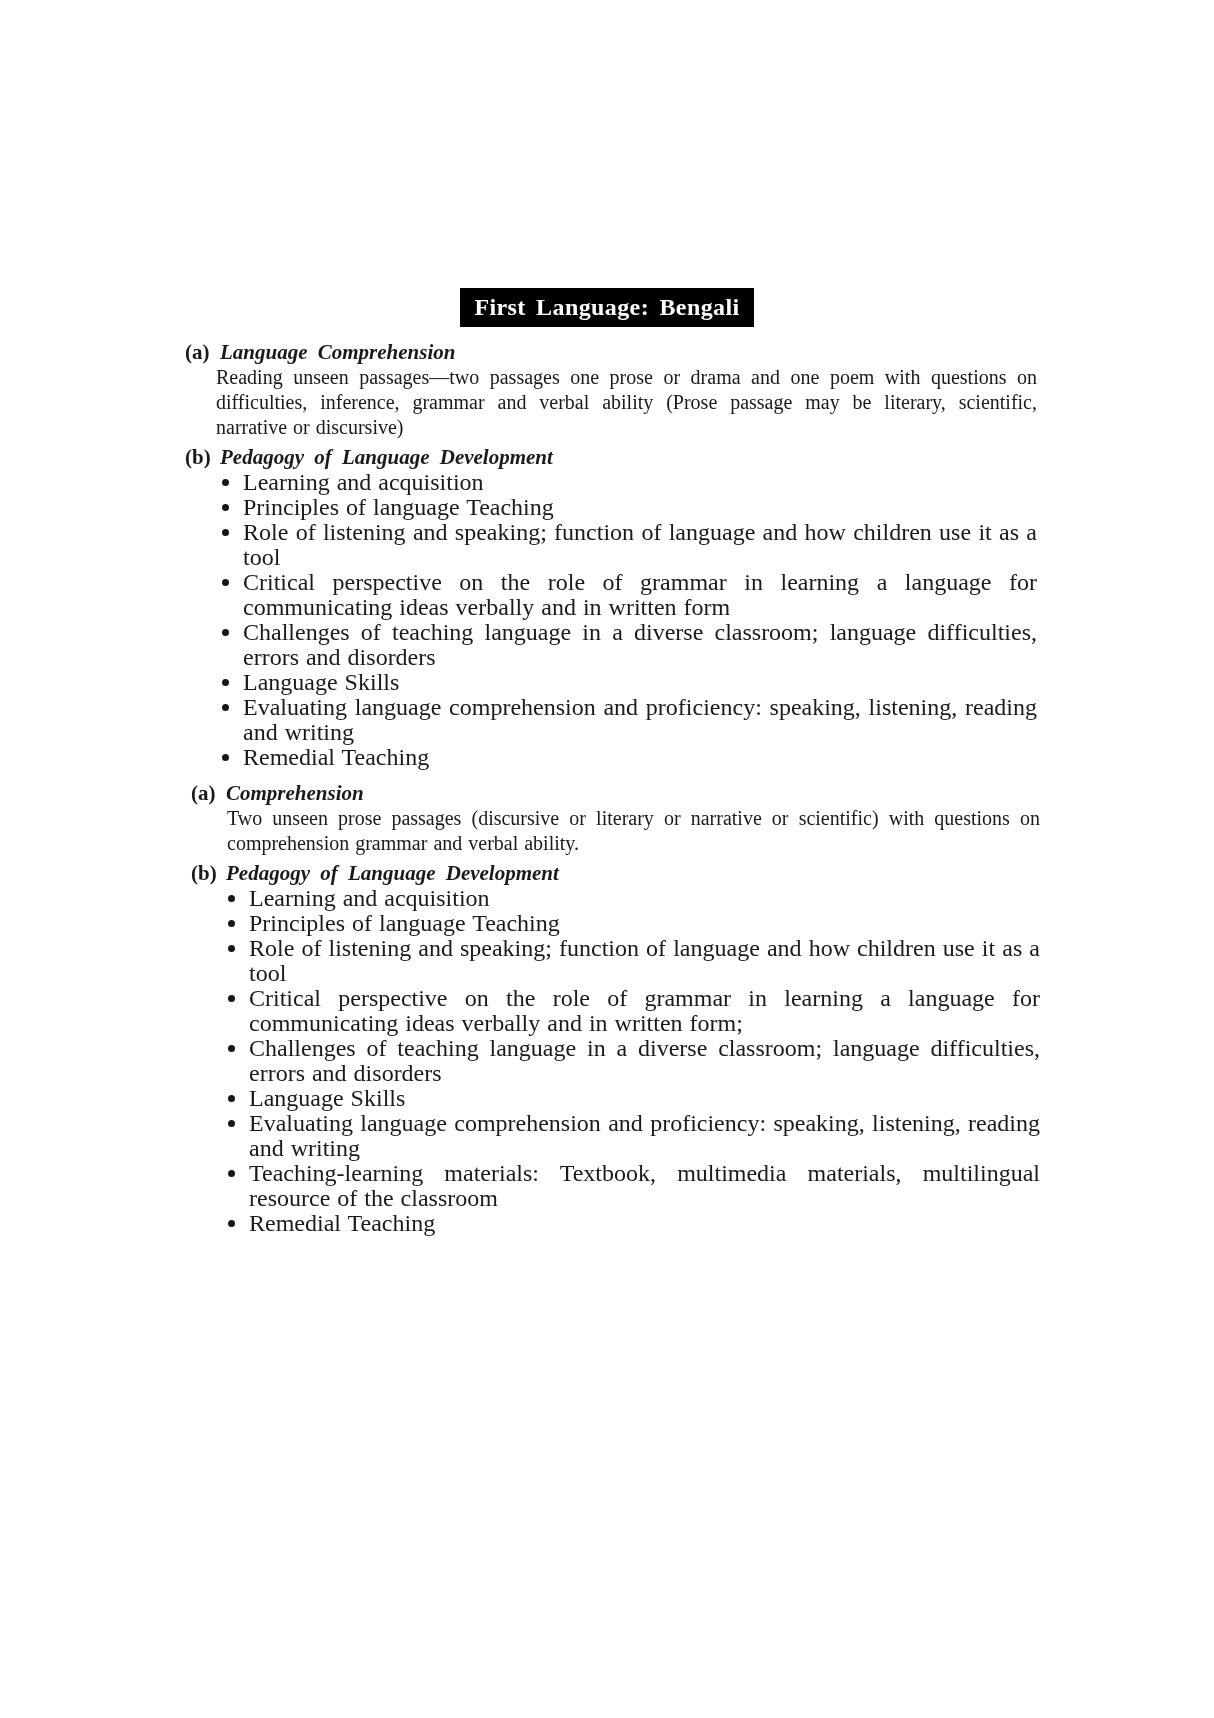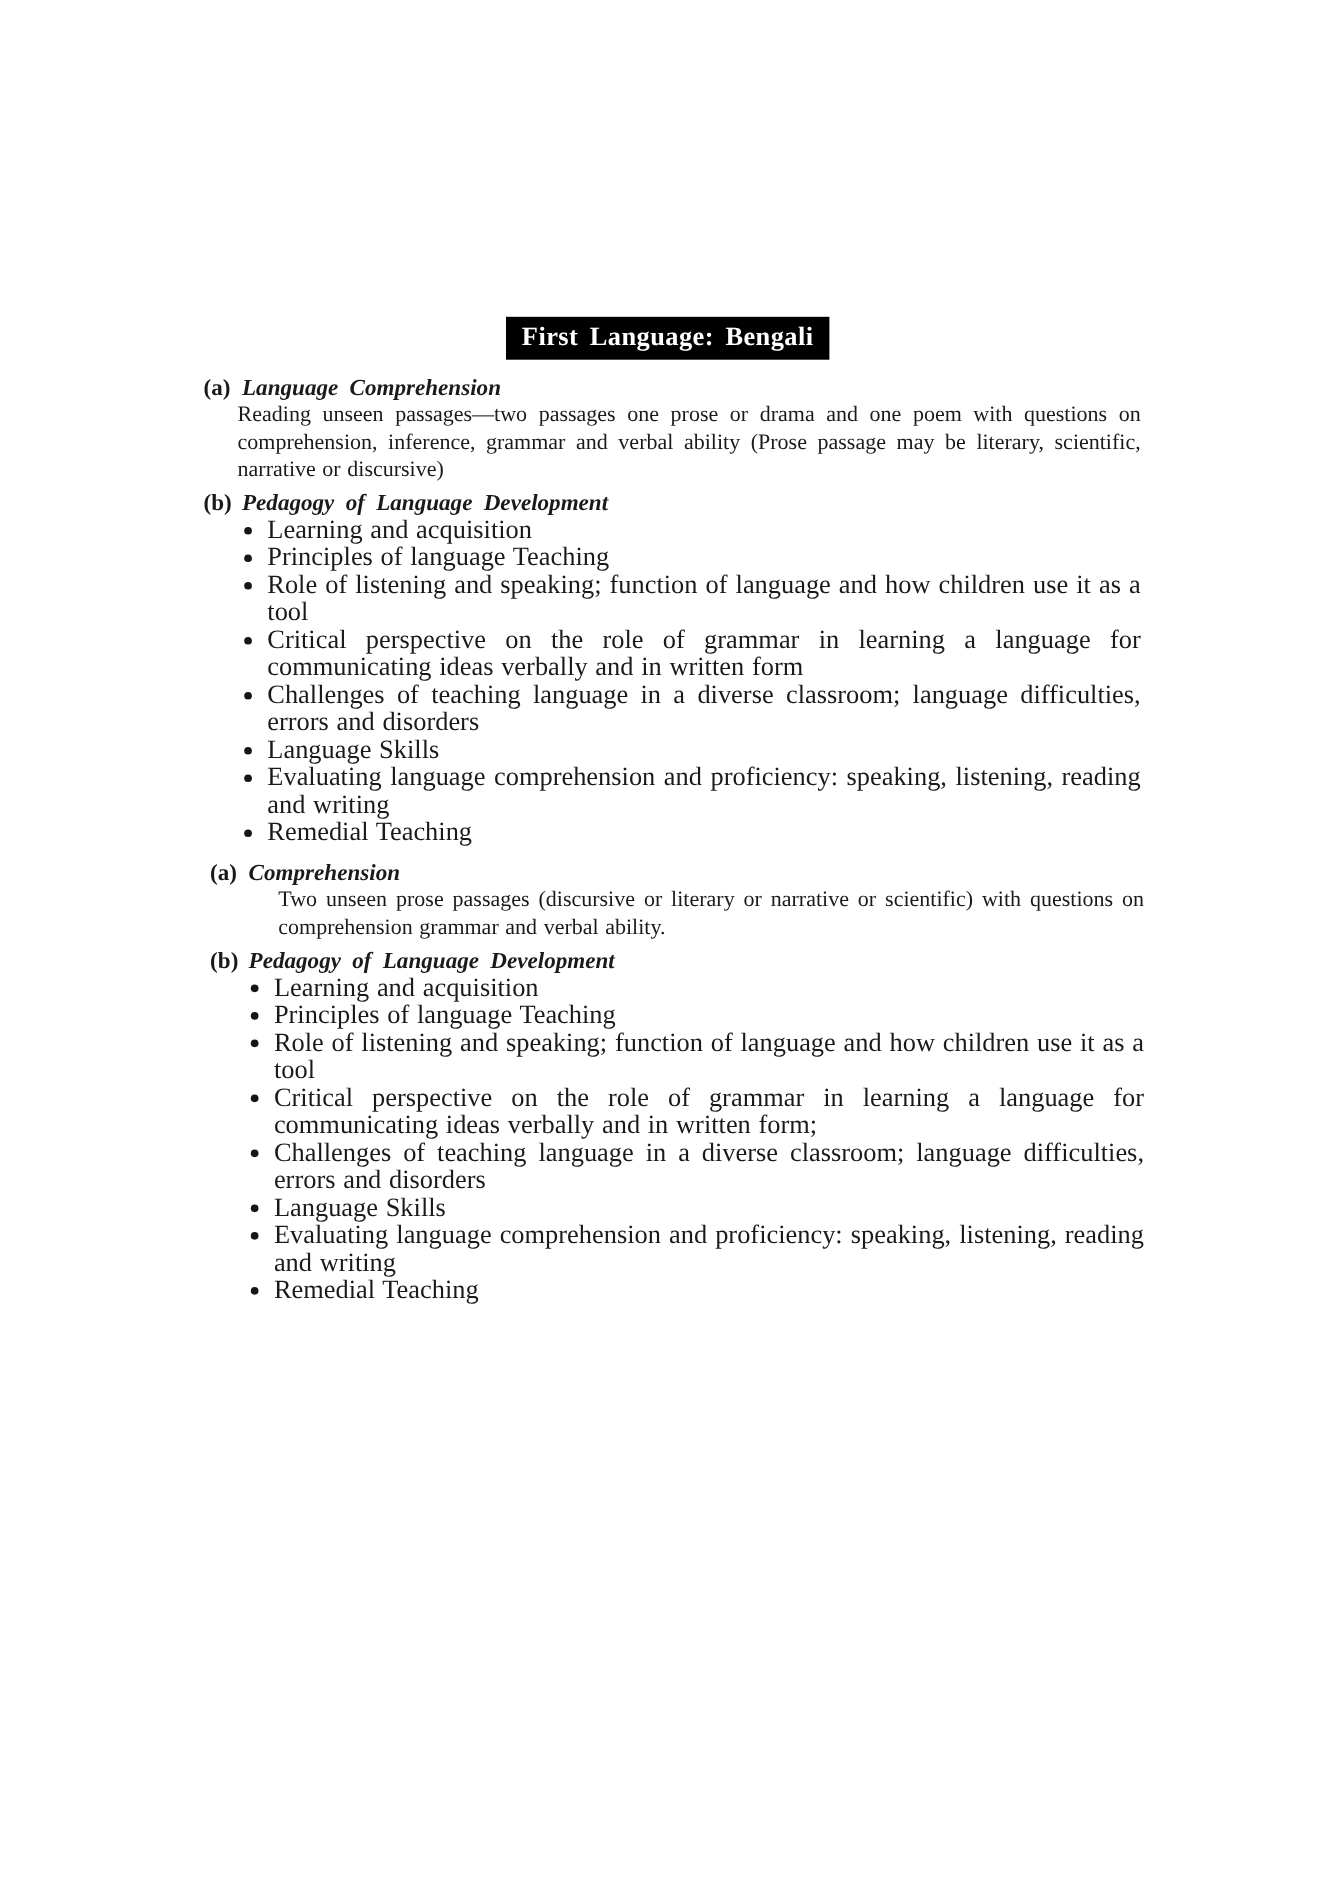--- a/index.html
+++ b/index.html
@@ -58,21 +58,21 @@
     word-spacing: 5px;
   }
   .para {
     font-size: 20px;
     line-height: 25px;
     margin: 0;
     text-align: justify;
     word-spacing: 1px;
   }
   .para1 { margin-left: 31px; }
-  .para2 { margin-left: 62px; }
+  .para2 { margin-left: 36px; }
   .bullets {
     list-style: none;
     margin: 0;
     padding: 0 0 0 58px;
   }
   .bullet {
     position: relative;
     font-size: 24px;
     line-height: 25px;
     text-align: justify;
@@ -94,21 +94,21 @@
 <div class="page">
 
   <div class="hdr hdr1">
     <span>First Language: Bengali</span>
   </div>
 
   <div class="sec sec1">
     <div class="ihead">
       <span class="ilabel">(a)</span><span class="ititle">Language Comprehension</span>
     </div>
-    <p class="para para1">Reading unseen passages—two passages one prose or drama and one poem with questions on comprehension, inference, grammar and verbal ability (Prose passage may be literary, scientific, narrative or discursive)</p>
+    <p class="para para1">Reading unseen passages—two passages one prose or drama and one poem with questions on difficulties, inference, grammar and verbal ability (Prose passage may be literary, scientific, narrative or discursive)</p>
 
     <div class="ihead ihead-b">
       <span class="ilabel">(b)</span><span class="ititle">Pedagogy of Language Development</span>
     </div>
     <ul class="bullets">
       <li class="bullet"><span class="dot"></span><span class="btext">Learning and acquisition</span></li>
       <li class="bullet"><span class="dot"></span><span class="btext">Principles of language Teaching</span></li>
       <li class="bullet"><span class="dot"></span><span class="btext">Role of listening and speaking; function of language and how children use it as a tool</span></li>
       <li class="bullet"><span class="dot"></span><span class="btext">Critical perspective on the role of grammar in learning a language for communicating ideas verbally and in written form</span></li>
       <li class="bullet"><span class="dot"></span><span class="btext">Challenges of teaching language in a diverse classroom; language difficulties, errors and disorders</span></li>
@@ -129,17 +129,18 @@
       <span class="ilabel">(b)</span><span class="ititle">Pedagogy of Language Development</span>
     </div>
     <ul class="bullets">
       <li class="bullet"><span class="dot"></span><span class="btext">Learning and acquisition</span></li>
       <li class="bullet"><span class="dot"></span><span class="btext">Principles of language Teaching</span></li>
       <li class="bullet"><span class="dot"></span><span class="btext">Role of listening and speaking; function of language and how children use it as a tool</span></li>
       <li class="bullet"><span class="dot"></span><span class="btext">Critical perspective on the role of grammar in learning a language for communicating ideas verbally and in written form;</span></li>
       <li class="bullet"><span class="dot"></span><span class="btext">Challenges of teaching language in a diverse classroom; language difficulties, errors and disorders</span></li>
       <li class="bullet"><span class="dot"></span><span class="btext">Language Skills</span></li>
       <li class="bullet"><span class="dot"></span><span class="btext">Evaluating language comprehension and proficiency: speaking, listening, reading and writing</span></li>
+      <li class="bullet"><span class="dot"></span><span class="btext">Teaching-learning materials: Textbook, multimedia materials, multilingual resource of the classroom</span></li>
       <li class="bullet"><span class="dot"></span><span class="btext">Remedial Teaching</span></li>
     </ul>
   </div>
 
 </div>
 
 </body></html>

